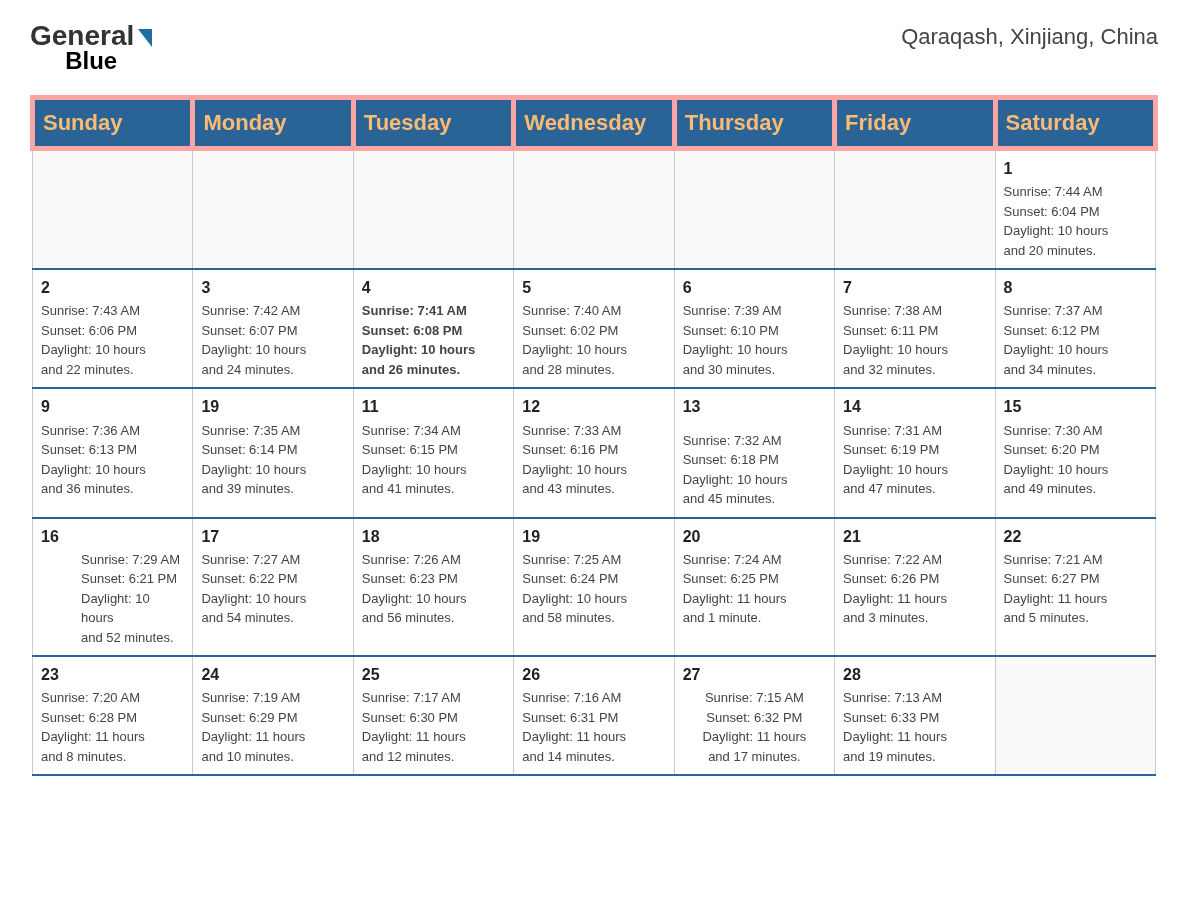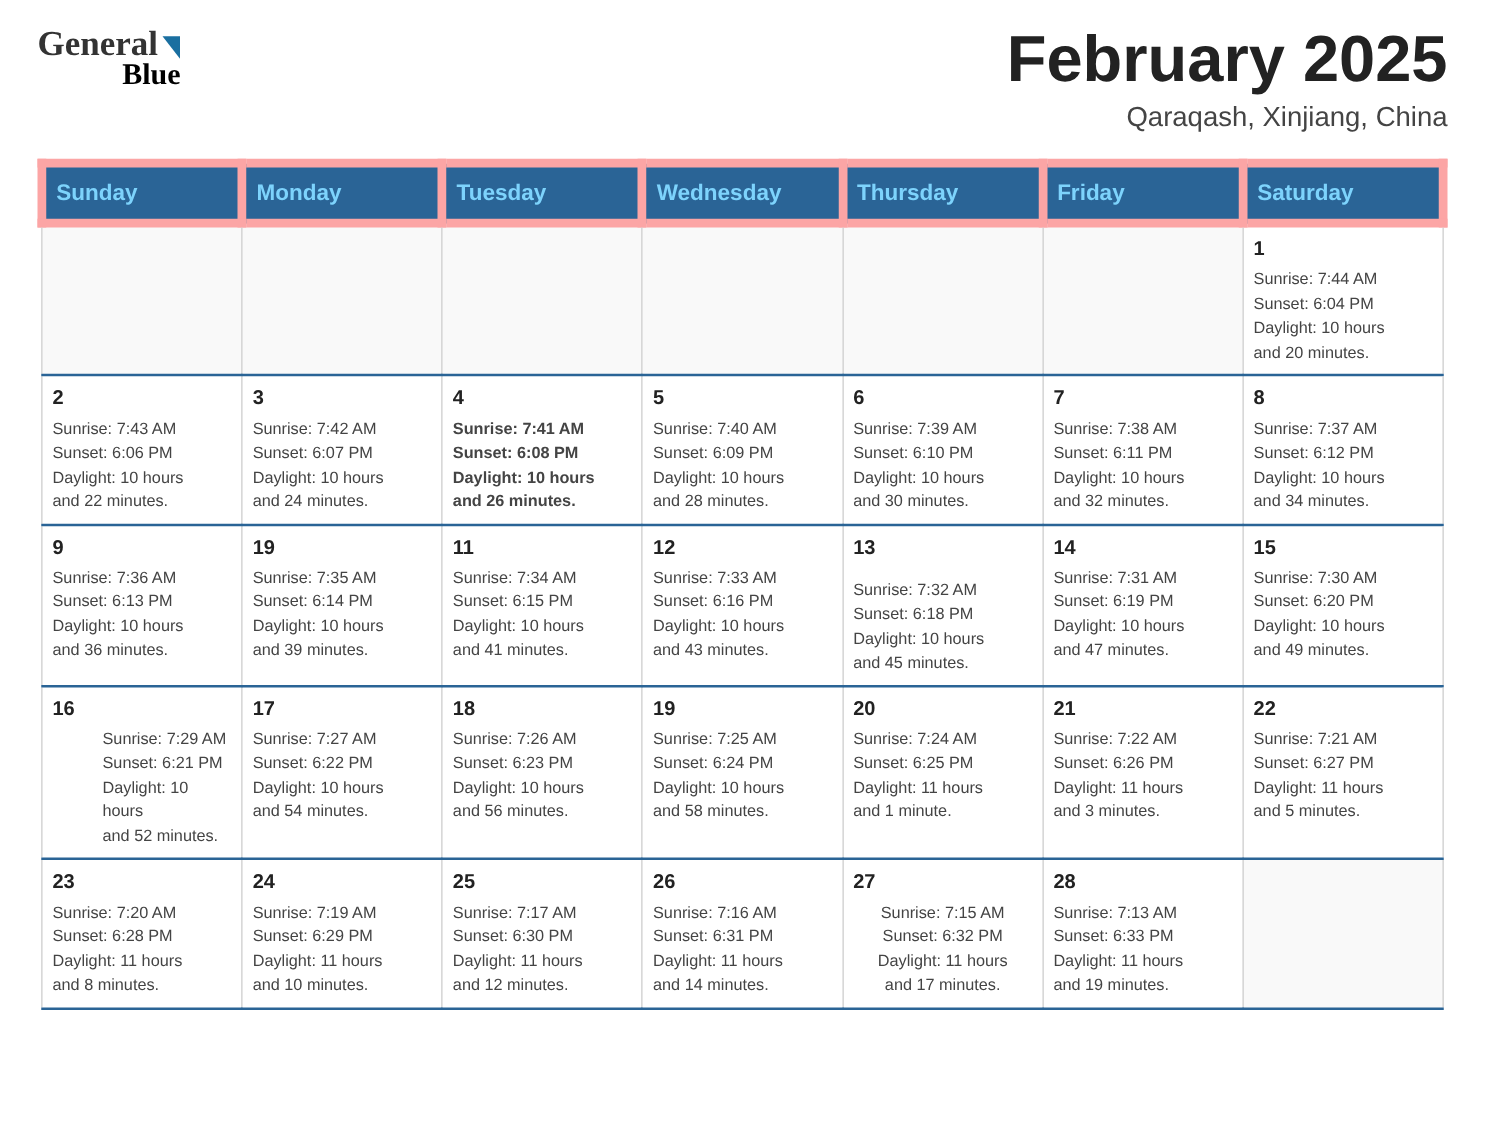--- a/index.html
+++ b/index.html
@@ -12,22 +12,21 @@
     }
     .header {
       display: flex;
       justify-content: space-between;
       align-items: flex-start;
       margin-bottom: 20px;
     }
     .logo {
       display: flex;
       flex-direction: column;
-      align-items: flex-end;
-      font-family: Liberation Serif, serif;
+      align-items: center;
     }
     .logo-top {
       display: flex;
       align-items: center;
     }
     .logo-general {
       font-size: 28px;
       font-weight: bold;
       color: #333;
     }
@@ -60,26 +59,26 @@
       color: #444;
       margin-top: 4px;
     }
     .calendar {
       width: 100%;
       border-collapse: collapse;
       border: 1px solid #aaa;
     }
     .calendar th {
       background-color: #2a6496;
-      color: #7dd3fc;
-      font-size: 18px;
+      color: #fdba74;
+      font-size: 22px;
       font-weight: bold;
       padding: 10px 8px;
       text-align: left;
-      border: 7px solid #fca5a5;
+      border: 5px solid #fca5a5;
     }
     .calendar td {
       width: 14.28%;
       vertical-align: top;
       padding: 6px 8px 8px 8px;
       border: 1px solid #ccc;
       min-height: 100px;
       font-size: 13.5px;
       color: #333;
       line-height: 1.45;
@@ -108,21 +107,20 @@
 
 <div class="header">
   <div class="logo">
     <div class="logo-top">
       <span class="logo-general">General</span>
       <div class="logo-arrow"></div>
     </div>
     <span class="logo-subtitle">Blue</span>
   </div>
   <div class="title-block">
-    <div class="month-title">February 2025</div>
     <div class="location">Qaraqash, Xinjiang, China</div>
   </div>
 </div>
 
 <table class="calendar">
   <thead>
     <tr>
     <th>Sunday</th>
         <th>Monday</th>
         <th>Tuesday</th>
@@ -166,21 +164,21 @@
         <td>
           <span class="day-number">4</span>
           <div class="day-info" style="white-space: pre-line; font-weight: bold;">Sunrise: 7:41 AM
 Sunset: 6:08 PM
 Daylight: 10 hours
 and 26 minutes.</div>
         </td>
         <td>
           <span class="day-number">5</span>
           <div class="day-info" style="white-space: pre-line;">Sunrise: 7:40 AM
-Sunset: 6:09 PM
+Sunset: 6:02 PM
 Daylight: 10 hours
 and 28 minutes.</div>
         </td>
         <td>
           <span class="day-number">6</span>
           <div class="day-info" style="white-space: pre-line;">Sunrise: 7:39 AM
 Sunset: 6:10 PM
 Daylight: 10 hours
 and 30 minutes.</div>
         </td>

